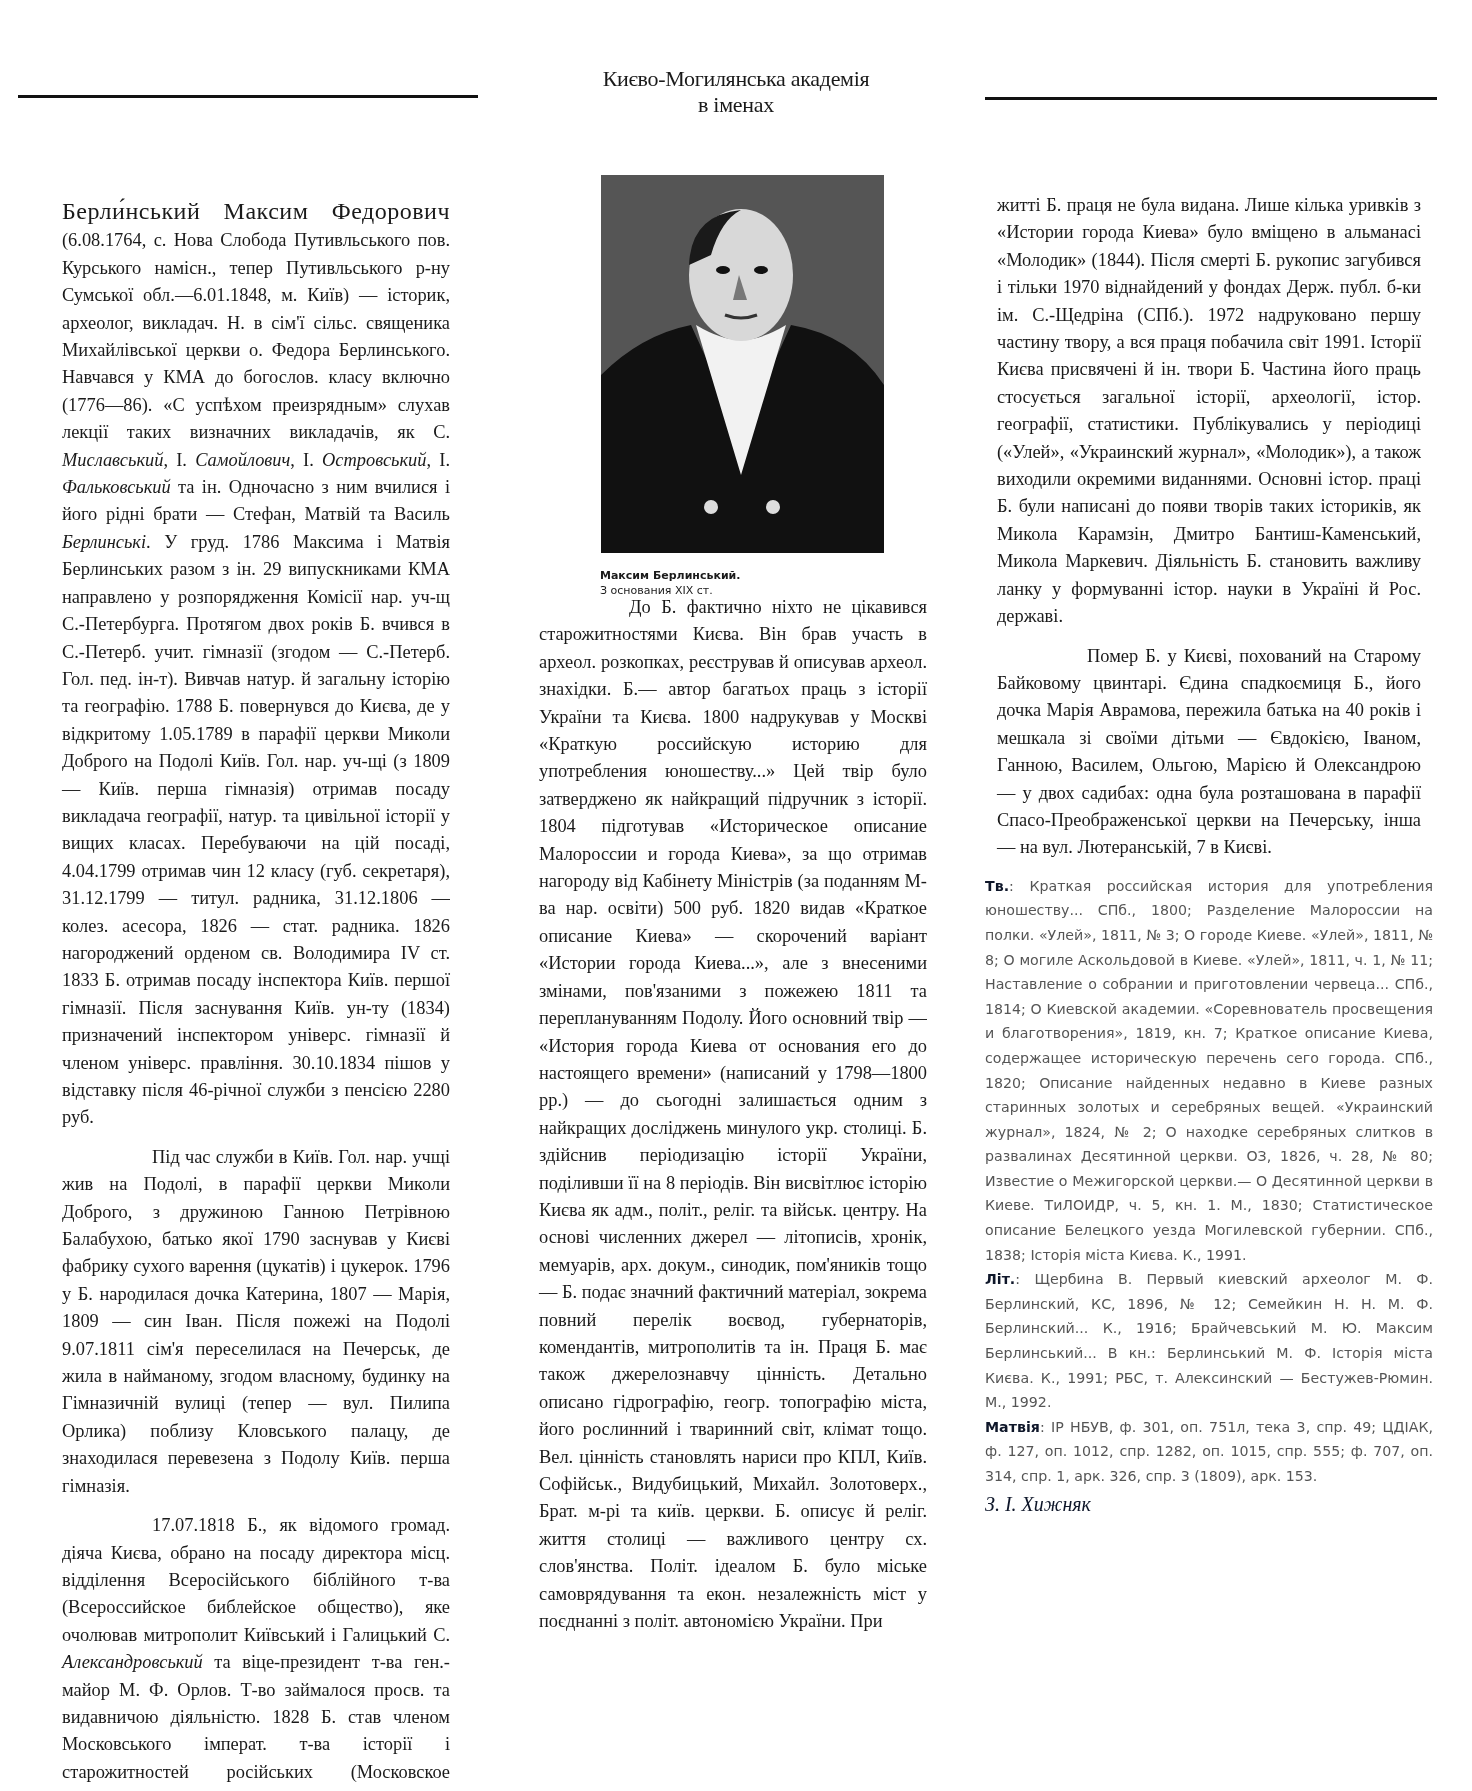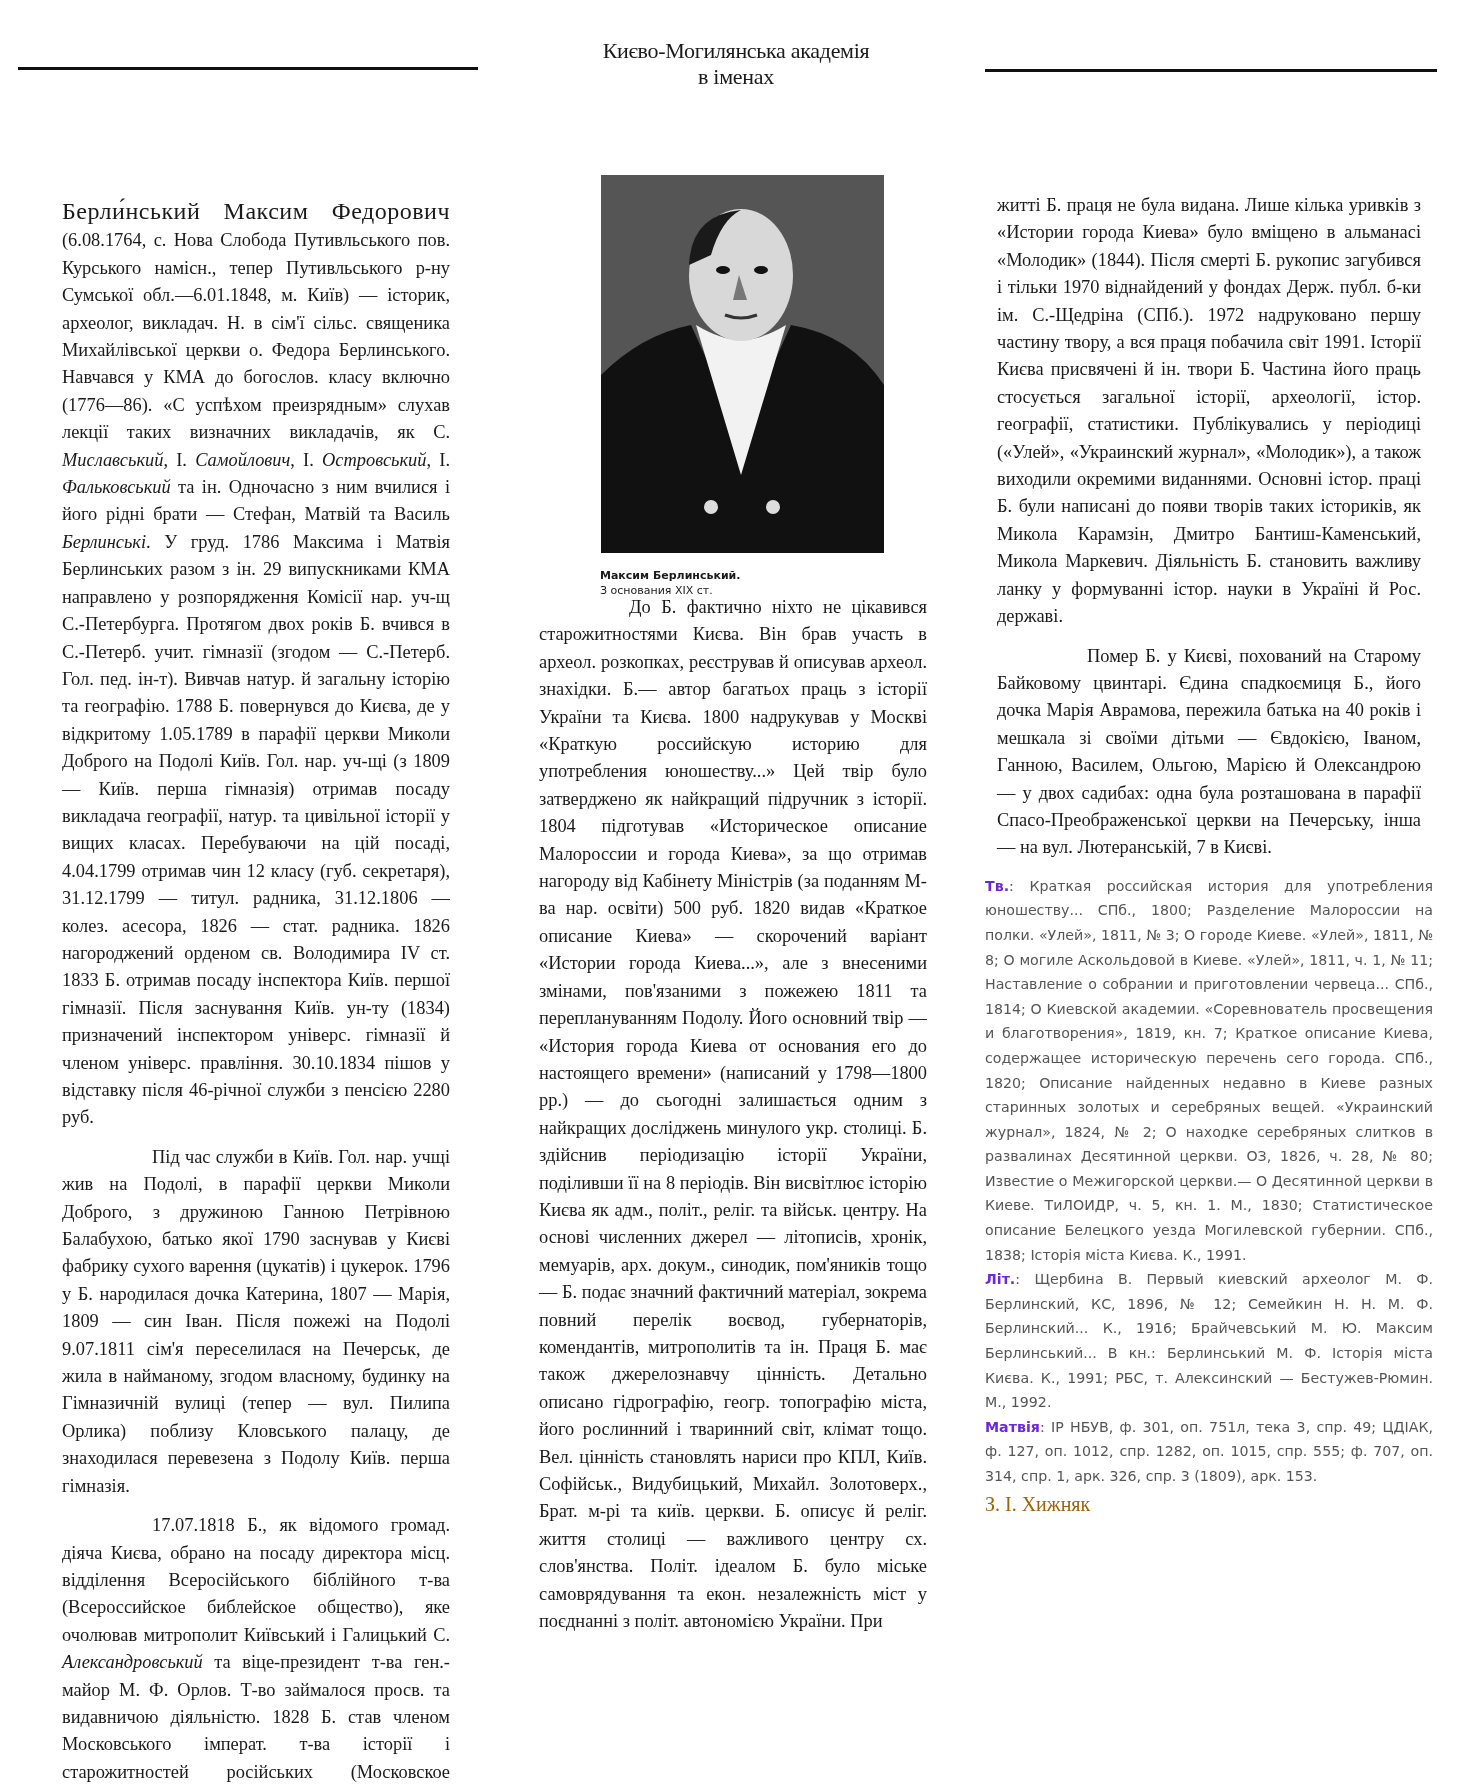--- a/index.html
+++ b/index.html
@@ -1,20 +1,20 @@
 <!DOCTYPE html>
 <html><head>
 <meta charset="utf-8">
 <style>
   html, body { margin: 0; padding: 0; background: #ffffff; }
   body {
     width: 1472px; height: 1791px; position: relative; overflow: hidden;
     font-family: "DejaVu Serif", "Liberation Serif", serif; color: #1a1a1a;
   }
-  .header { position: absolute; top: 42px; left: 0; width: 1200px; height: 60px; }
+  .header { position: absolute; top: 70px; left: 0; width: 1200px; height: 60px; }
   .header .rule { position: absolute; top: 25px; height: 3px; background: #111; }
   .header .rule.left { left: 18px; width: 460px; }
   .header .rule.right { left: 985px; width: 452px; top: 27px; }
   .header .title {
     position: absolute; left: 500px; width: 472px; top: -4px; text-align: center;
     font-family: "Liberation Serif", serif; font-size: 22px; line-height: 26px; letter-spacing: -0.3px;
   }
   .col {
     position: absolute; top: 186px; font-family: "Liberation Serif", serif;
     font-size: 18.4px; line-height: 27.4px; text-align: justify; hyphens: manual;
@@ -34,22 +34,22 @@
   .caption {
     position: absolute; left: 600px; top: 568px; width: 290px; 
     font-family: "DejaVu Sans", sans-serif; font-size: 11px; line-height: 15px;
   }
   .caption .name { font-weight: bold; }
   .biblio {
     font-family: "DejaVu Sans", sans-serif; font-size: 14.2px; line-height: 24.6px;
     color: #555; text-align: justify;
   }
   .biblio p { margin: 0; }
-  .biblio .label { font-weight: bold; color: #6d28d9; }
-  .signature { font-size: 20px; color: #a16207; margin-top: 2px; }
+  .biblio .label { font-weight: bold; color: #0f172a; }
+  .signature { font-style: italic; font-size: 20px; color: #0f172a; margin-top: 2px; }
 </style>
 </head>
 <body>
 
 <div class="header">
   <div class="rule left"></div>
   <div class="title">
     <div>Києво-Могилянська академія</div>
     <div>в іменах</div>
   </div>

